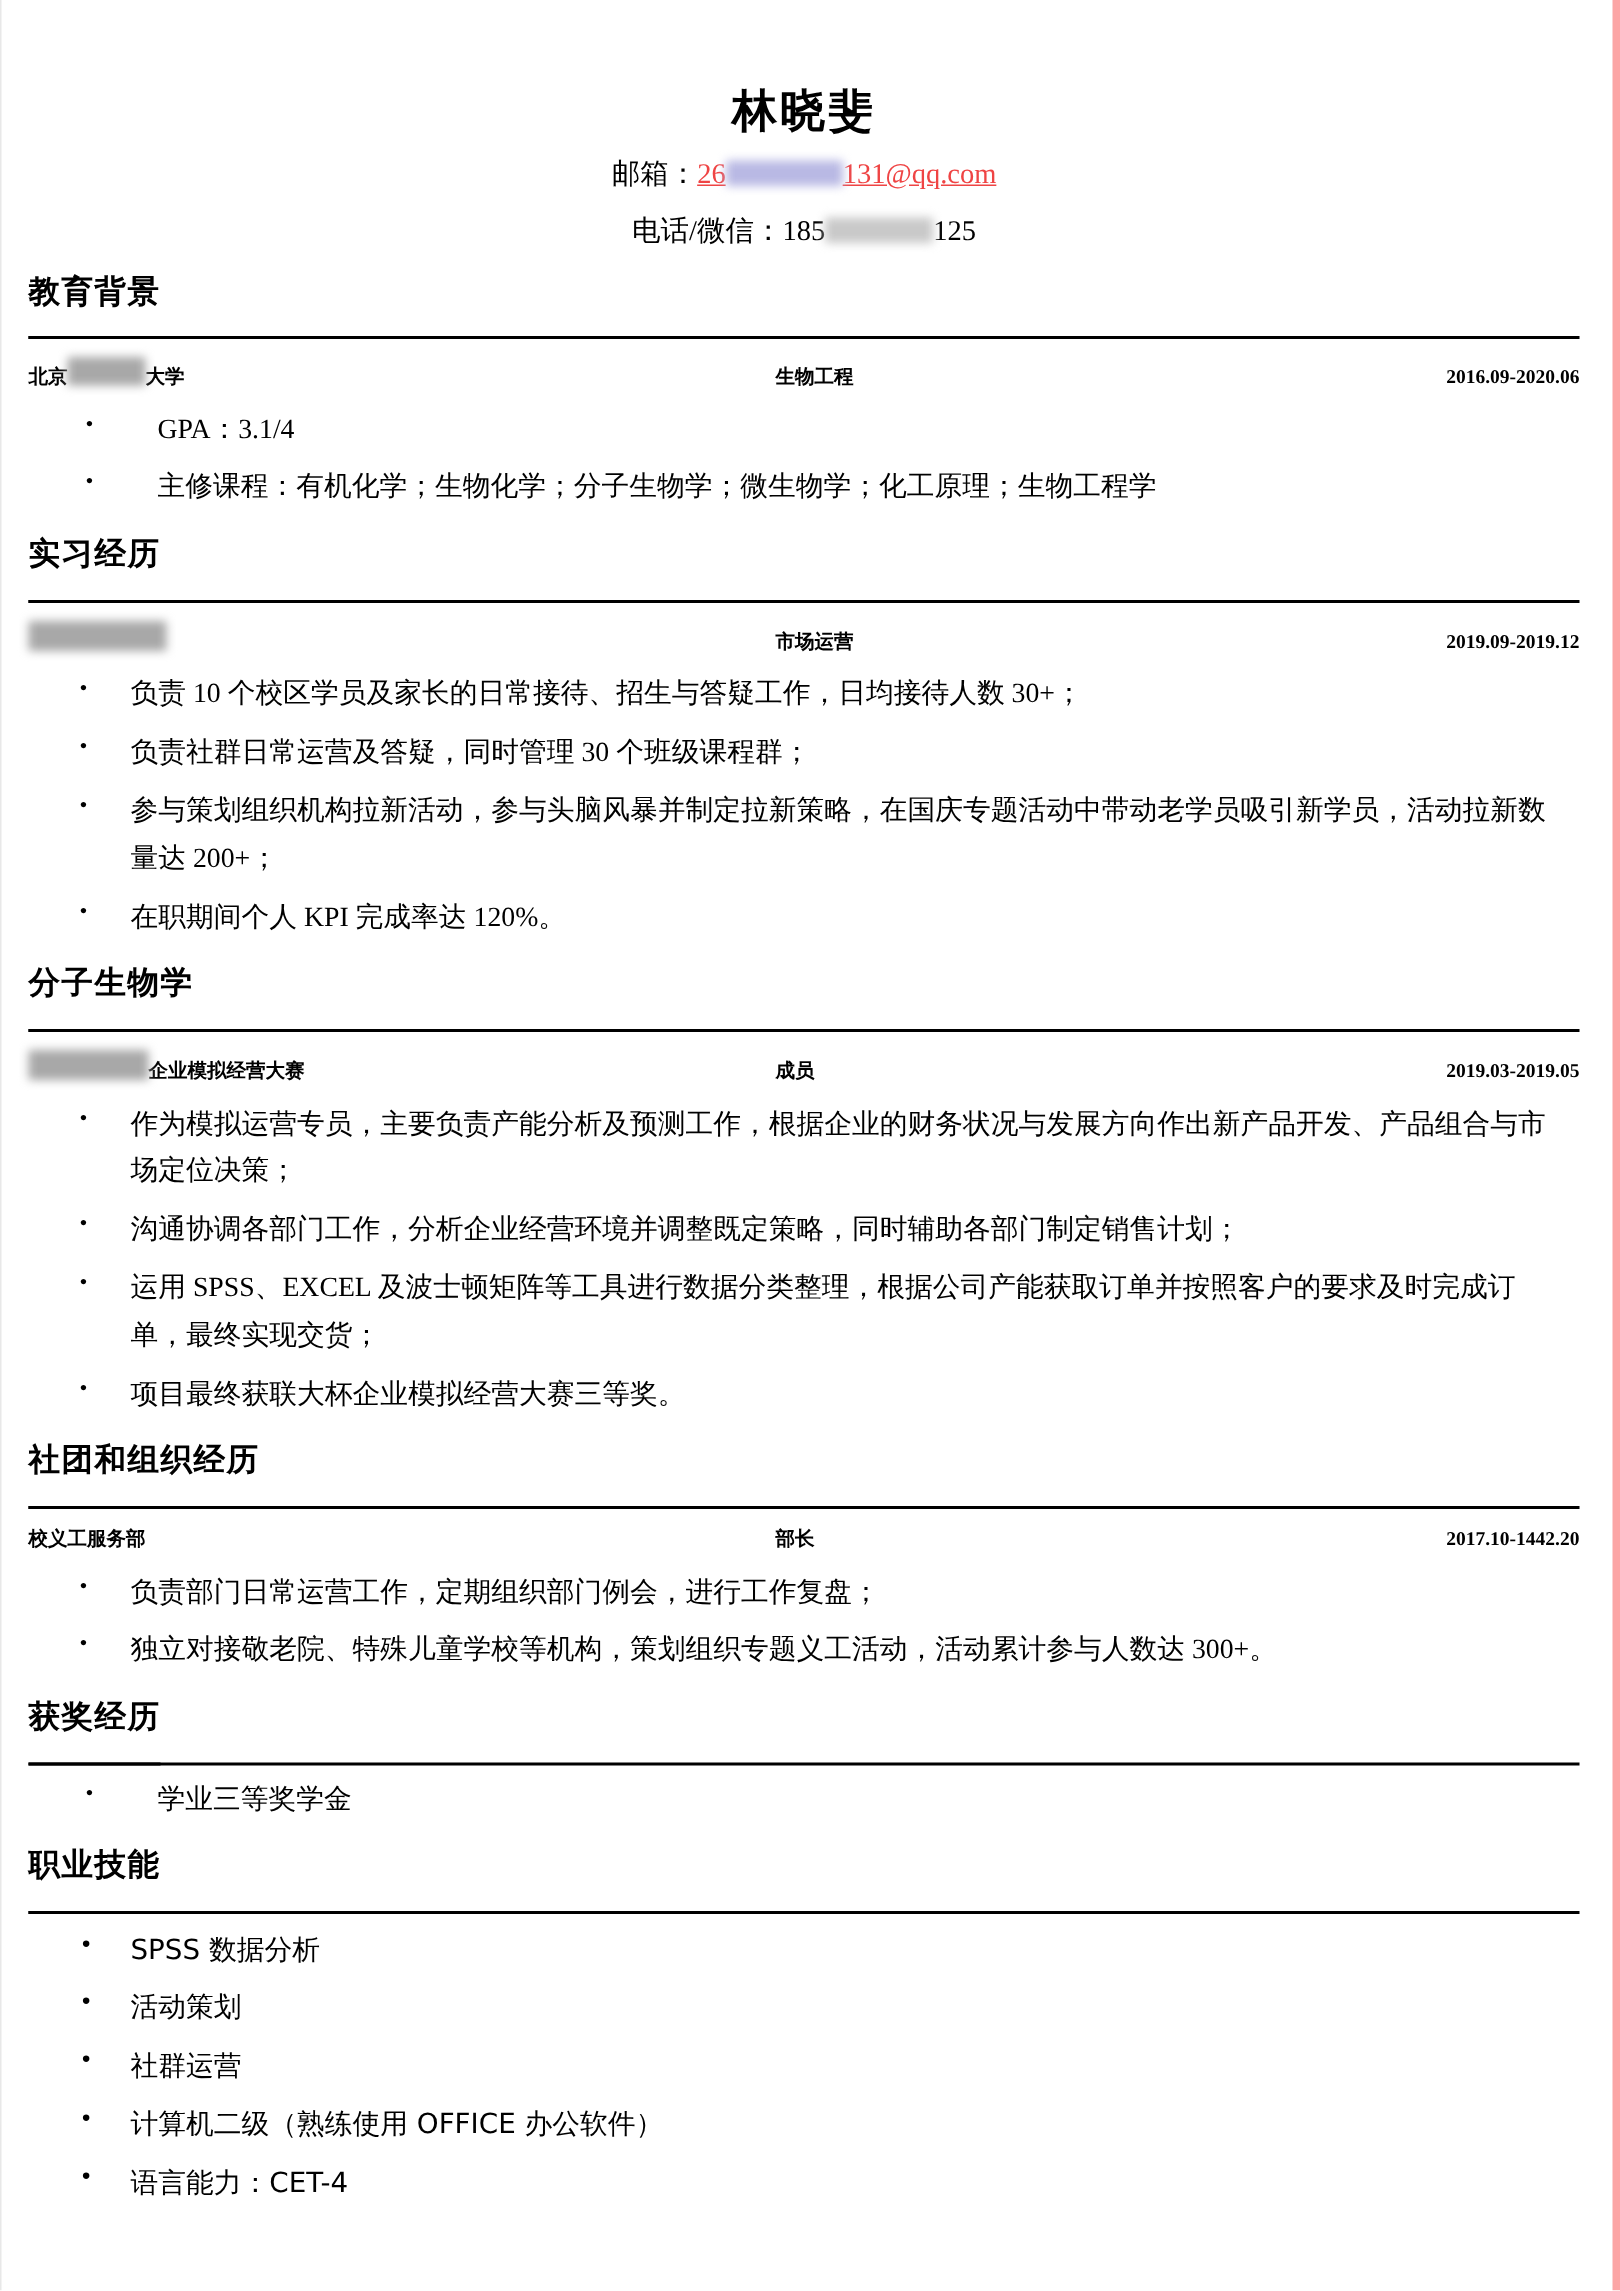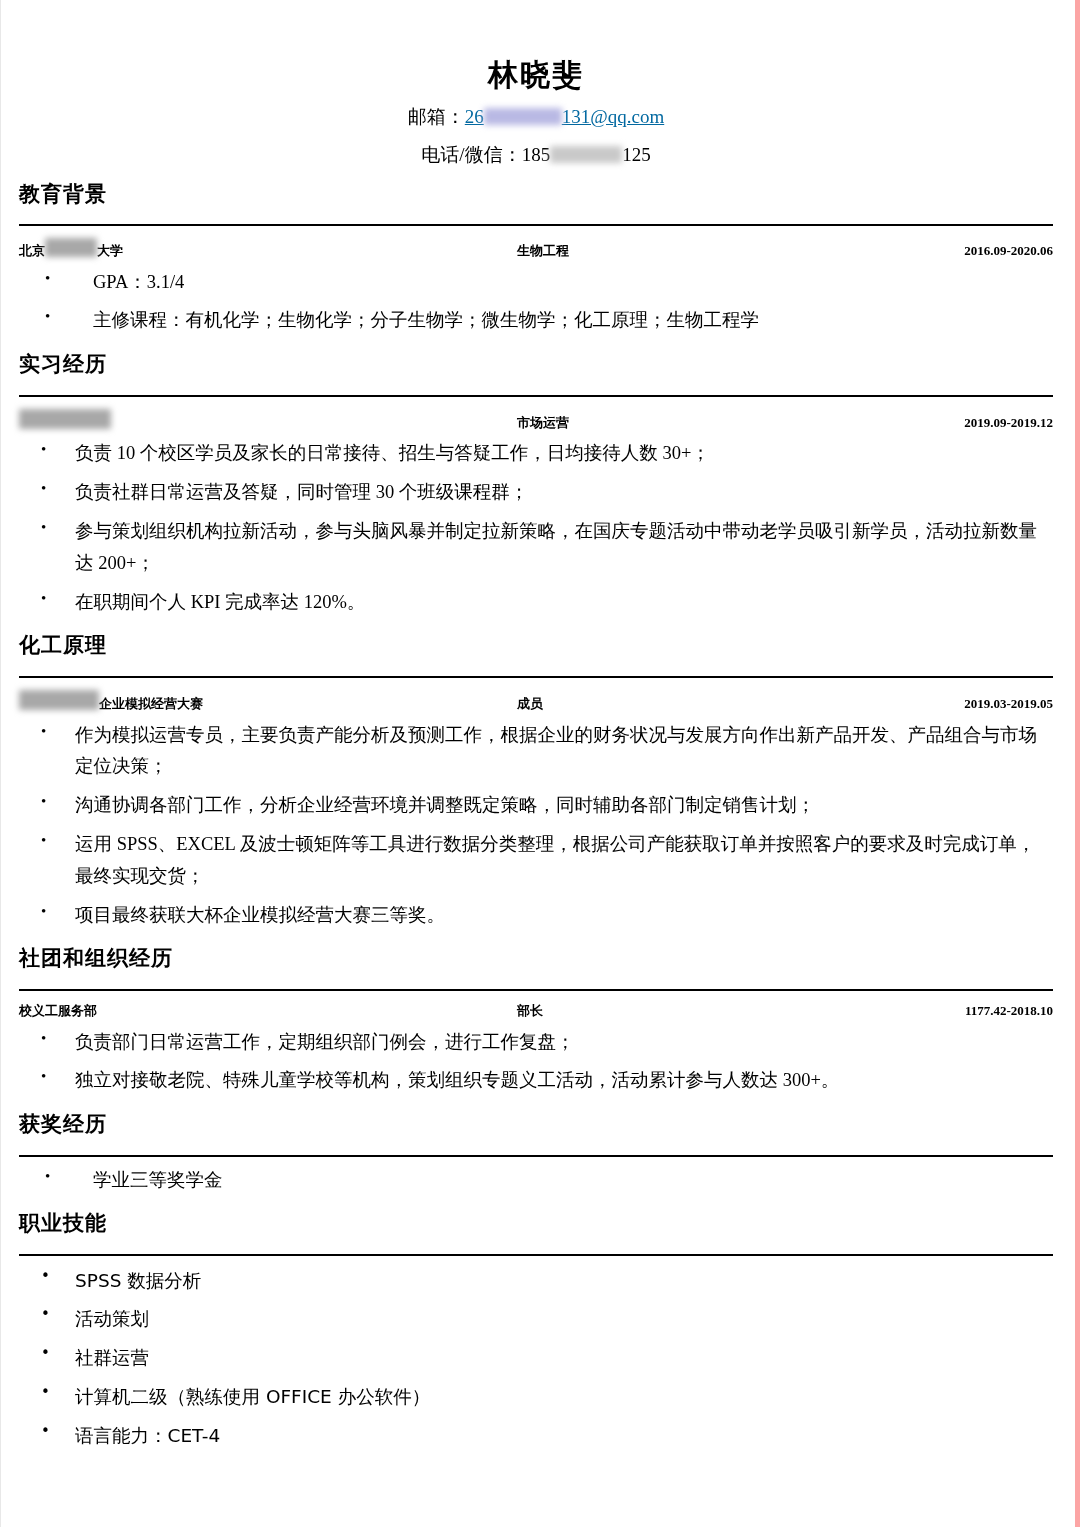--- a/index.html
+++ b/index.html
@@ -34,21 +34,21 @@
   }
   .contact-line {
     text-align: center;
     font-size: 19px;
     margin-top: 14px;
     line-height: 1.25;
     white-space: nowrap;
   }
   .contact-line.second { }
   .email-link {
-    color: #0369a1;
+    color: #ef4444;
     text-decoration: underline;
   }
   
   .redact {
     display: inline-block;
     vertical-align: -2px;
     background: #c9c9c9;
     filter: blur(3.2px);
     border-radius: 1px;
   }
@@ -86,21 +86,21 @@
     margin-top: 10px;
     line-height: 1.3;
   }
   .entry-org { flex: 0 0 460px; white-space: nowrap; }
   .entry-role { flex: 1 1 auto; text-align: left; padding-left: 38px; white-space: nowrap; }
   .entry-date { flex: 0 0 auto; white-space: nowrap; }
 
   
   ul.blist {
     list-style: none;
-    margin: 0;
+    margin: 12px;
     padding: 0;
   }
   ul.blist > li {
     position: relative;
     font-size: 18.5px;
     line-height: 1.72;
     margin-top: 7px;
     padding-left: 56px;
   }
   ul.blist > li::before {
@@ -176,21 +176,21 @@
       <ul class="blist">
         <li>负责 10 个校区学员及家长的日常接待、招生与答疑工作，日均接待人数 30+；</li>
         <li>负责社群日常运营及答疑，同时管理 30 个班级课程群；</li>
         <li>参与策划组织机构拉新活动，参与头脑风暴并制定拉新策略，在国庆专题活动中带动老学员吸引新学员，活动拉新数量达 200+；</li>
         <li>在职期间个人 KPI 完成率达 120%。</li>
       </ul>
     </div>
 
     <div class="section">
       <div class="section-head-wrap">
-        <div class="section-title">化工原理</div>
+        <div class="section-title">分子生物学</div>
         <hr class="section-rule">
       </div>
 
       <div class="entry-row">
         <div class="entry-org"><span class="redact dark" style="width:80px;height:20px;"></span><span>企业模拟经营大赛</span></div>
         <div class="entry-role">成员</div>
         <div class="entry-date">2019.03-2019.05</div>
       </div>
 
       <ul class="blist">
@@ -203,21 +203,21 @@
 
     <div class="section">
       <div class="section-head-wrap">
         <div class="section-title">社团和组织经历</div>
         <hr class="section-rule">
       </div>
 
       <div class="entry-row">
         <div class="entry-org">校义工服务部</div>
         <div class="entry-role">部长</div>
-        <div class="entry-date">1177.42-2018.10</div>
+        <div class="entry-date">2017.10-1442.20</div>
       </div>
 
       <ul class="blist">
         <li>负责部门日常运营工作，定期组织部门例会，进行工作复盘；</li>
         <li>独立对接敬老院、特殊儿童学校等机构，策划组织专题义工活动，活动累计参与人数达 300+。</li>
       </ul>
     </div>
 
     <div class="section">
       <div class="section-head-wrap">

